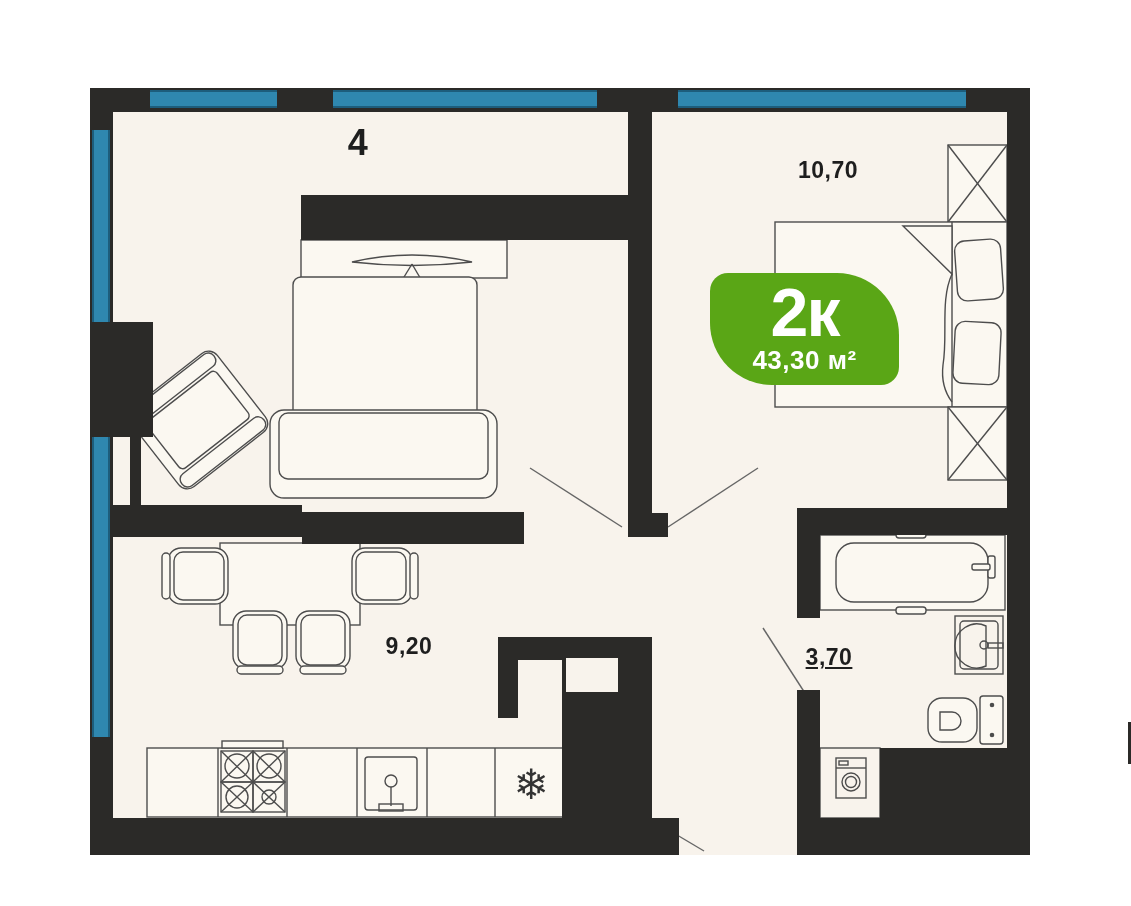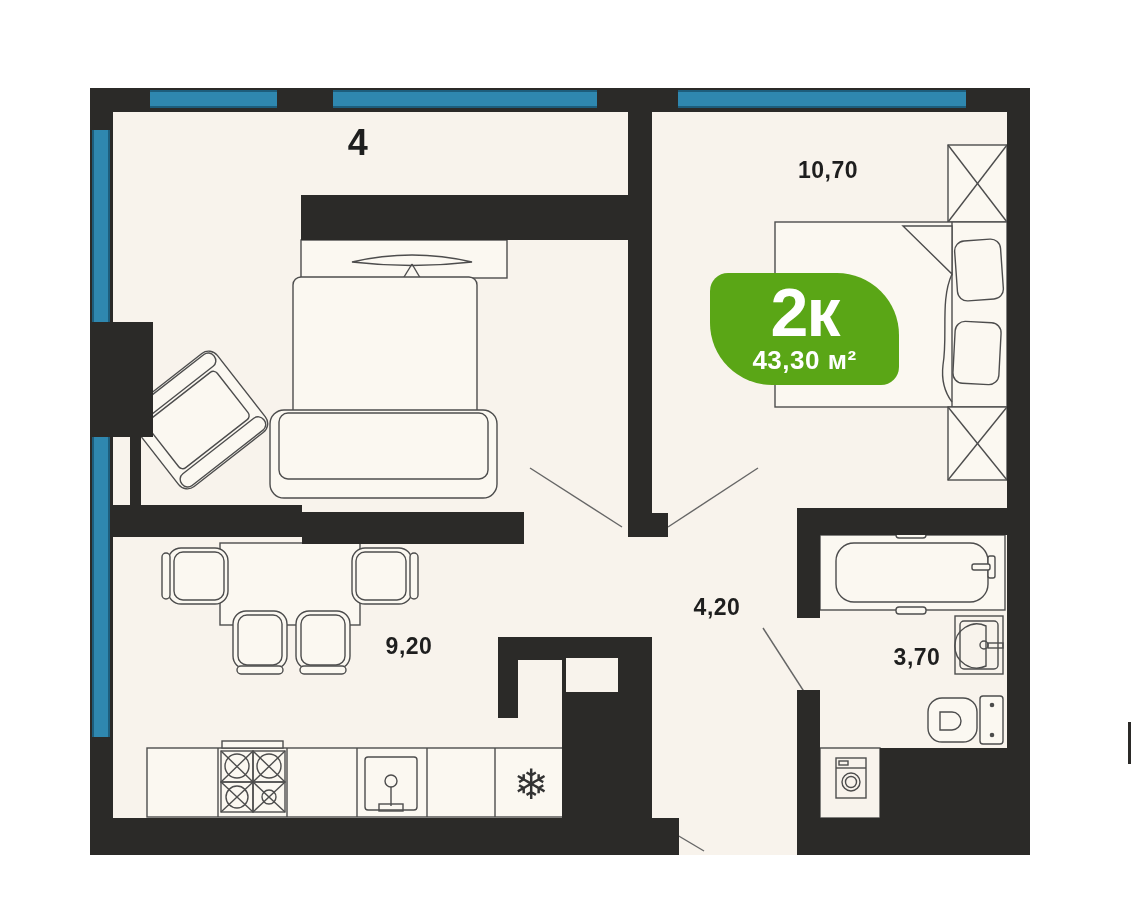--- a/index.html
+++ b/index.html
@@ -192,21 +192,20 @@
 
   <div class="abs window-h" style="left:150px;top:90px;width:127px;height:18px;"></div>
   <div class="abs window-h" style="left:333px;top:90px;width:264px;height:18px;"></div>
   <div class="abs window-h" style="left:678px;top:90px;width:288px;height:18px;"></div>
   <div class="abs window-v" style="left:92px;top:130px;width:18px;height:192px;"></div>
   <div class="abs window-v" style="left:92px;top:437px;width:18px;height:300px;"></div>
 
   <div class="room-label" style="left:338px;top:122px;width:40px;font-size:36px;">4</div>
   <div class="room-label" style="left:758px;top:157px;width:140px;">10,70</div>
   <div class="room-label" style="left:344px;top:633px;width:130px;">9,20</div>
-  <div class="room-label" style="left:652px;top:594px;width:130px;">4,20</div>
-  <div class="room-label" style="left:852px;top:644px;width:130px;">3,70</div>
+  <div class="room-label" style="left:764px;top:644px;width:130px;text-decoration:underline;">3,70</div>
 
   <div id="badge">
     <div class="rooms">2к</div>
     <div class="area">43,30 м²</div>
   </div>
 
 </div>
 
 </body></html>

